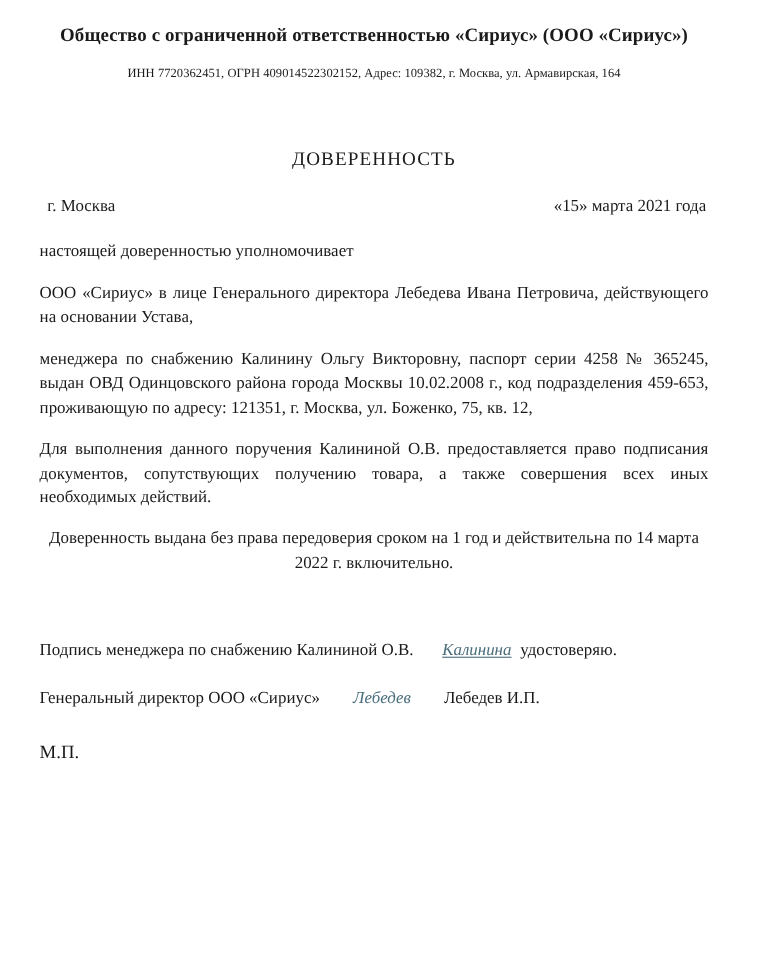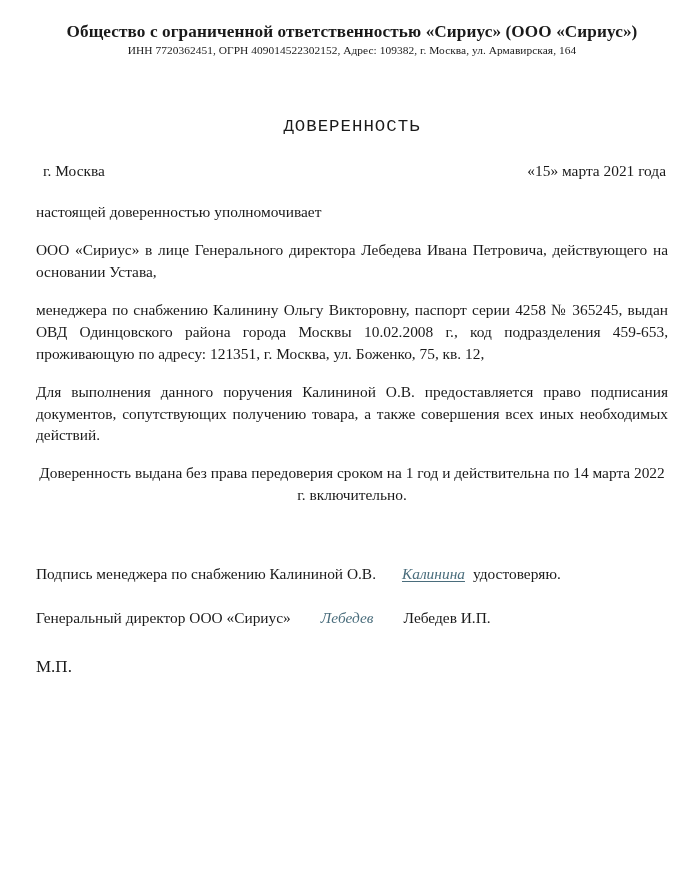--- a/index.html
+++ b/index.html
@@ -15,49 +15,49 @@
     font-family: "Liberation Serif", "DejaVu Serif", serif;
     color: #1a1a1a;
     -webkit-font-smoothing: antialiased;
   }
 
   .page {
     position: relative;
     width: 700px;
     height: 878px;
     box-sizing: border-box;
-    padding: 0 32px 0 36px;
+    padding: 0 56px 0 36px;
     background: #ffffff;
   }
 
   
   .org-header {
     text-align: center;
     padding-top: 21px;
   }
   .org-name {
     font-size: 17.2px;
     font-weight: bold;
     letter-spacing: 0.1px;
     line-height: 1.25;
     white-space: nowrap;
   }
   .org-requisites {
+    margin-top: 17px;
     font-size: 11.4px;
     font-weight: normal;
     letter-spacing: 0.05px;
     line-height: 1.3;
     white-space: nowrap;
   }
 
   
   .doc-title-block {
     text-align: center;
     margin-top: 60px;
-    font-family: Liberation Mono, monospace;
   }
   .doc-title {
     font-size: 17.4px;
     letter-spacing: 1.0px;
     line-height: 1.2;
   }
   .doc-subtitle {
     margin-top: 21px;
     font-size: 15.4px;
     letter-spacing: 0.2px;

